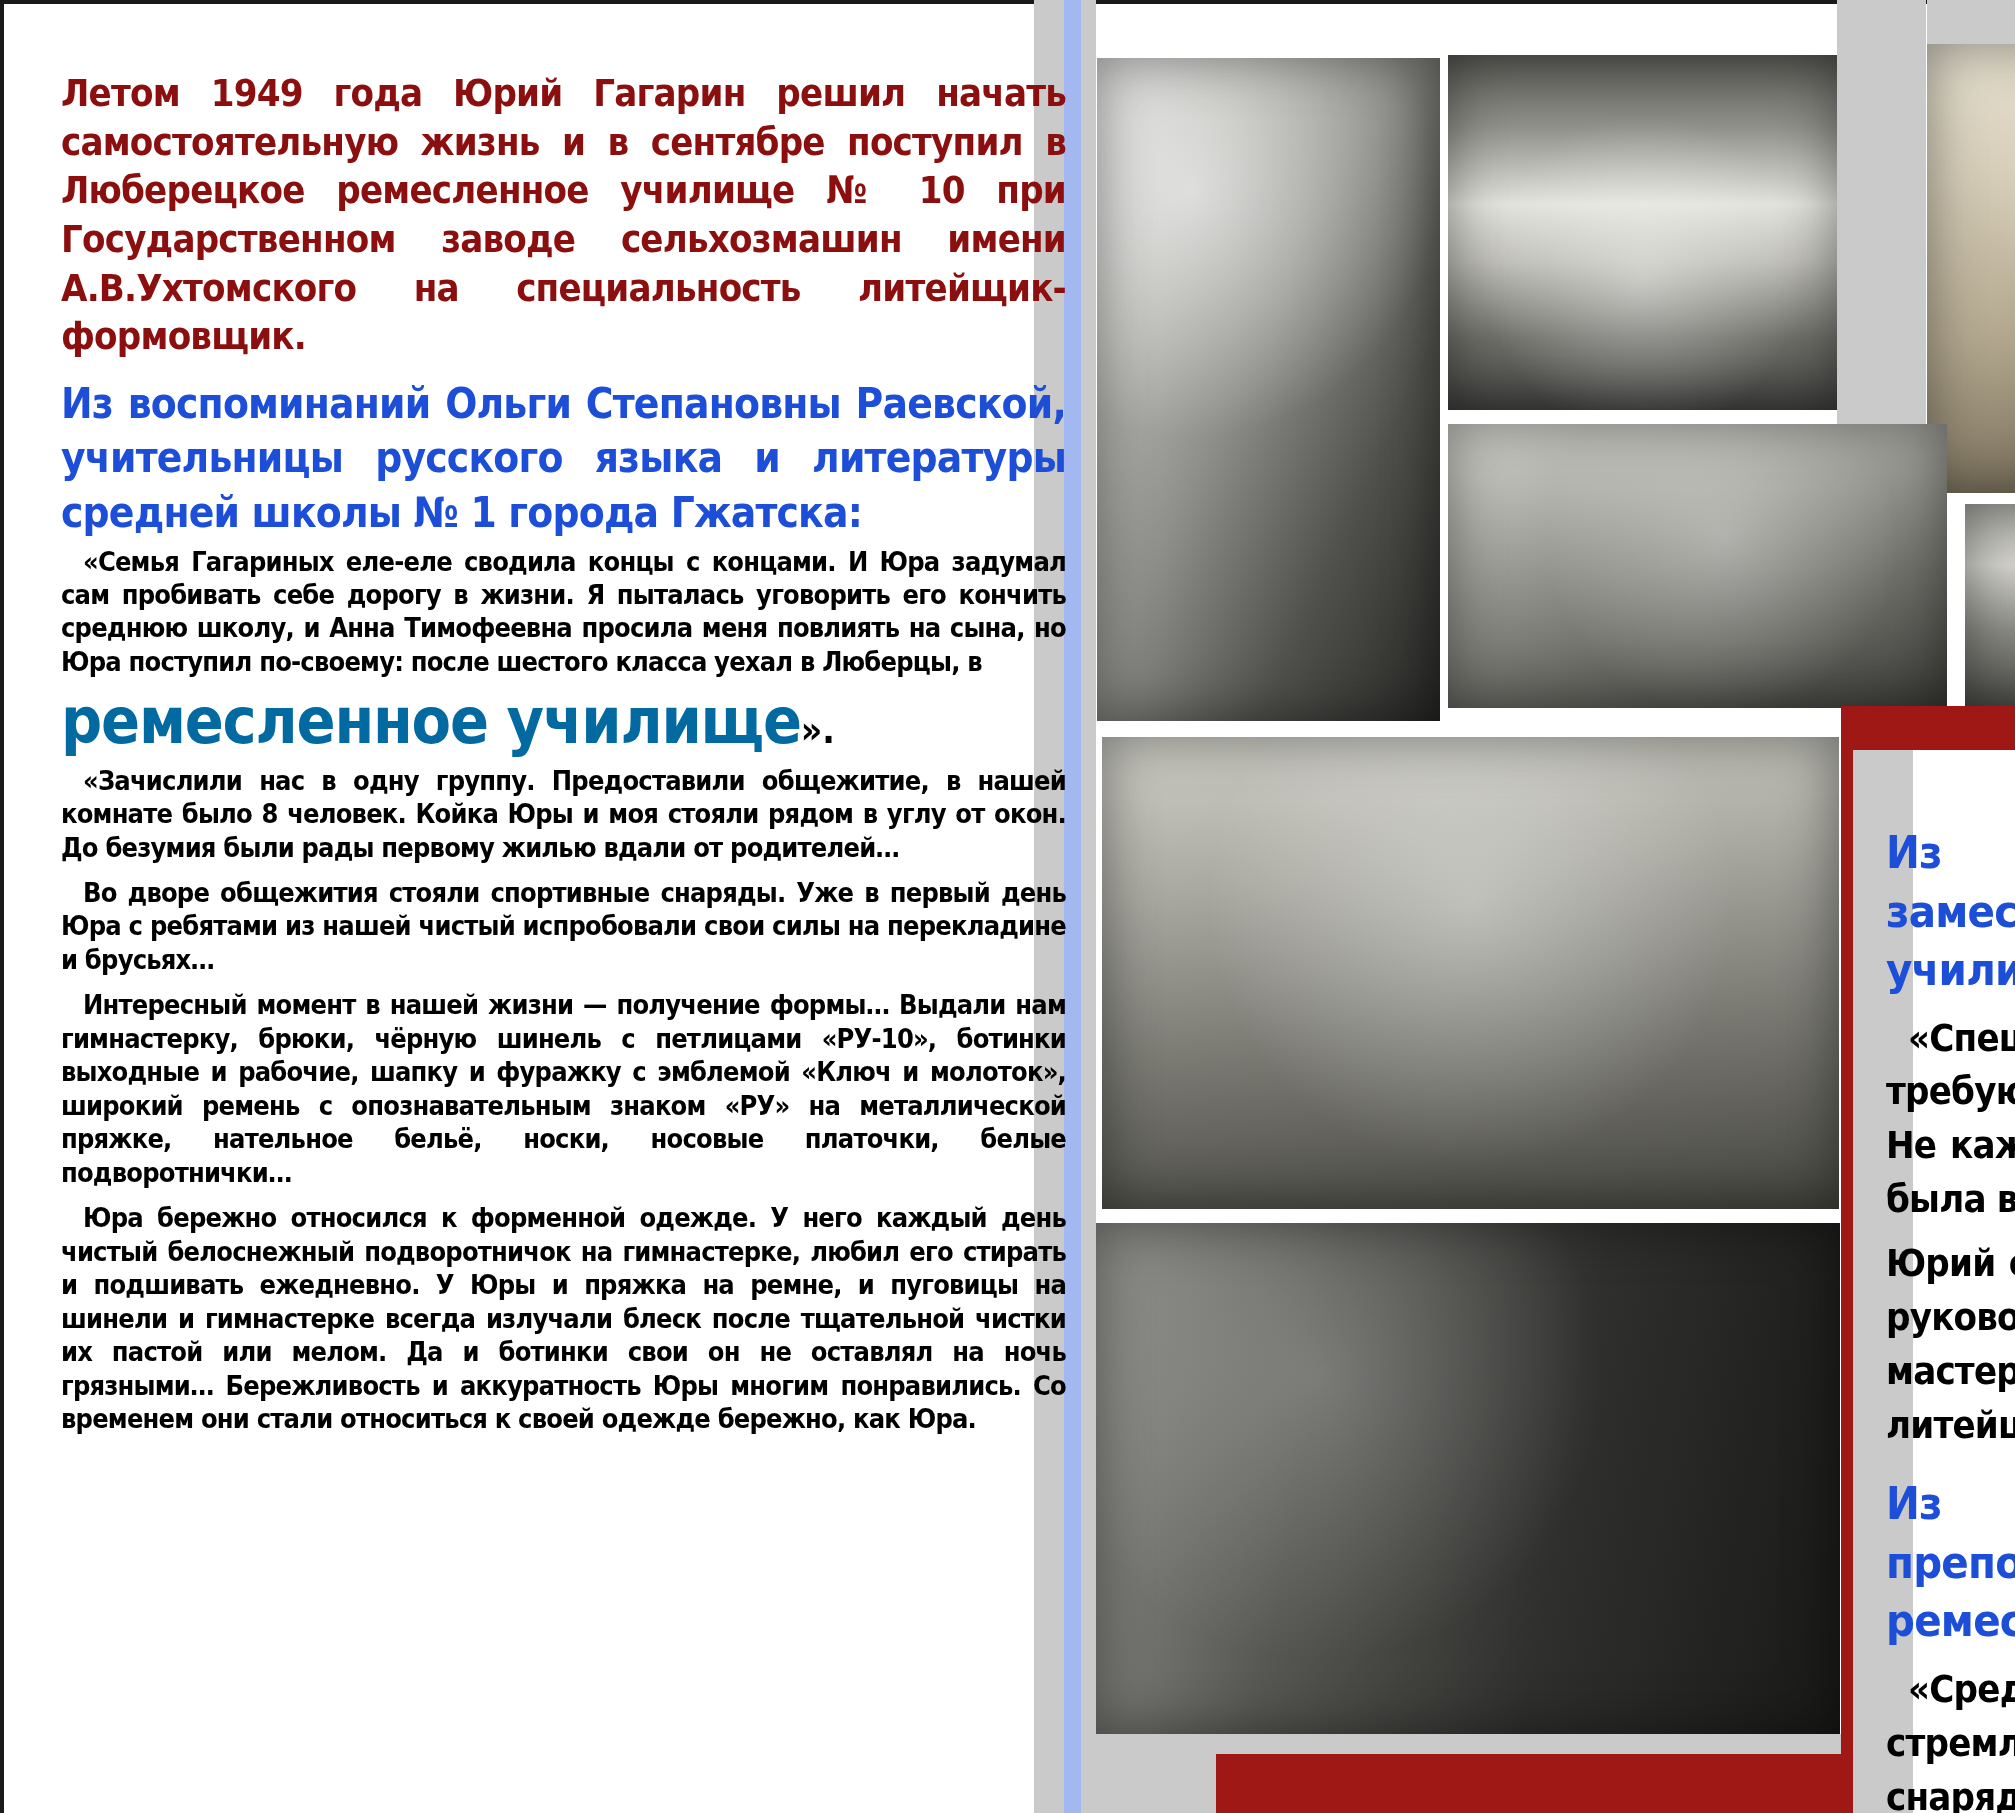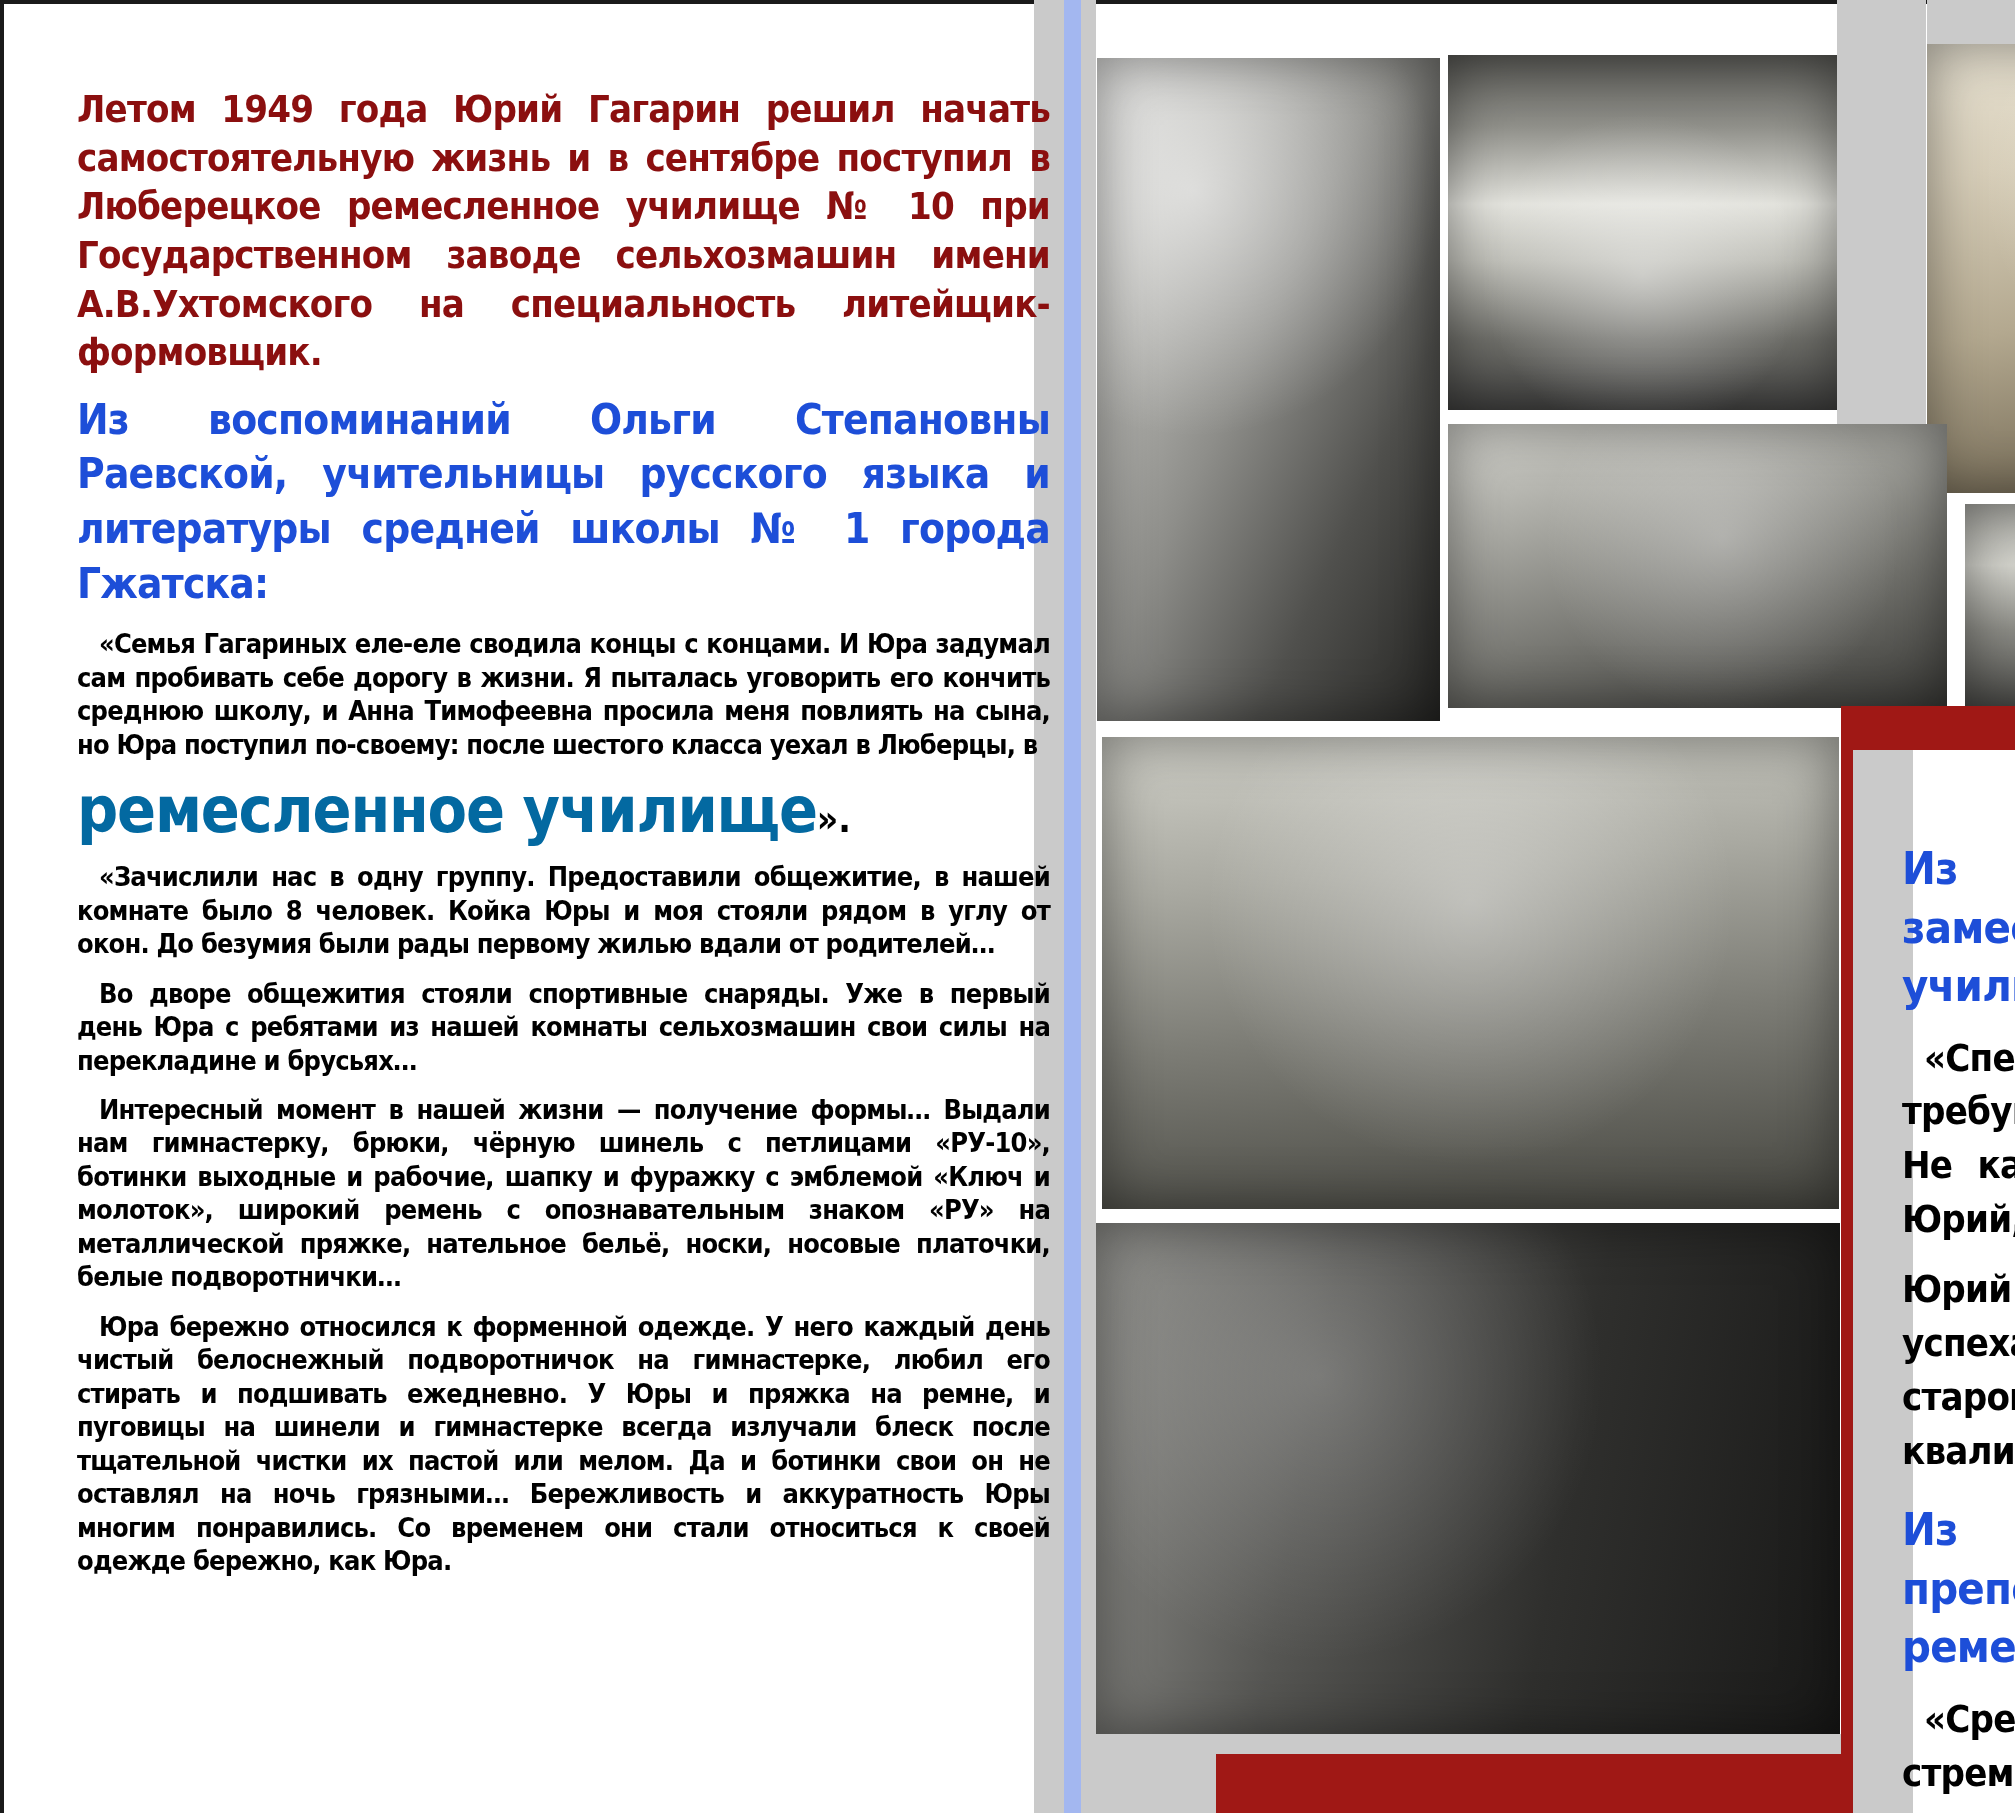--- a/index.html
+++ b/index.html
@@ -26,21 +26,21 @@
   .ph4{background:radial-gradient(circle at 55% 40%,rgba(255,255,255,.3),transparent 55%),
        linear-gradient(165deg,#d6d6d0 0%,#a8a8a2 30%,#6f6f6a 65%,#3a3a37 100%);}
   .ph5{background:radial-gradient(circle at 45% 55%,rgba(255,255,255,.4),transparent 45%),
        linear-gradient(180deg,#afafa9 0%,#d2d2cb 30%,#8a8a84 62%,#4c4c49 100%);}
   .ph6{background:radial-gradient(circle at 50% 35%,rgba(255,255,255,.35),transparent 55%),
        linear-gradient(175deg,#cfcfc7 0%,#a9a9a1 30%,#7c7c75 60%,#45453f 100%);}
   .ph7{background:radial-gradient(circle at 30% 30%,rgba(255,255,255,.22),transparent 45%),
        linear-gradient(100deg,#8c8c88 0%,#565653 30%,#2f2f2d 62%,#191918 100%);}
 
   
-  p,h2{margin:16px;}
+  p,h2{margin:0;}
   .col{position:absolute;}
   .jus{text-align:justify;text-justify:inter-word;}
   .intro{color:#8b0f0f;font-weight:700;font-size:38px;line-height:1.28;letter-spacing:-0.8px;}
   .h-blue{color:#1d4ed8;font-weight:700;font-size:42px;line-height:1.3;letter-spacing:-0.8px;}
   .body-b{color:#000;font-weight:700;font-size:27px;line-height:1.24;letter-spacing:-0.8px;}
   .ind{text-indent:22px;}
   .bigred-line{margin-top:10px;}
   .bigred{color:#0369a1;font-weight:700;font-size:64px;letter-spacing:-1.2px;line-height:1.05;}
   .bigred-after{color:#000;font-weight:700;font-size:37px;}
 
@@ -81,21 +81,21 @@
   <div class="abs gray" style="left:1853px;top:750px;width:60px;height:1063px;"></div>
 
   <div class="col" style="left:61px;top:69px;width:1005px;">
     <p class="intro jus">Летом 1949 года Юрий Гагарин решил начать самостоятельную жизнь и в сентябре поступил в Люберецкое ремесленное училище № 10 при Государственном заводе сельхозмашин имени А.В.Ухтомского на специальность литейщик-формовщик.</p>
 
     <h2 class="h-blue mt40 jus">Из воспоминаний Ольги Степановны Раевской, учительницы русского языка и литературы средней школы № 1 города Гжатска:</h2>
     <p class="body-b ind jus mt10">«Семья Гагариных еле-еле сводила концы с концами. И Юра задумал сам пробивать себе дорогу в жизни. Я пыталась уговорить его кончить среднюю школу, и Анна Тимофеевна просила меня повлиять на сына, но Юра поступил по-своему: после шестого класса уехал в Люберцы, в</p>
     <p class="bigred-line"><span class="bigred">ремесленное училище</span><span class="bigred-after">».</span></p>
 
     <p class="body-b ind jus mt20">«Зачислили нас в одну группу. Предоставили общежитие, в нашей комнате было 8 человек. Койка Юры и моя стояли рядом в углу от окон. До безумия были рады первому жилью вдали от родителей…</p>
-    <p class="body-b ind jus mt30">Во дворе общежития стояли спортивные снаряды. Уже в первый день Юра с ребятами из нашей комнаты сельхозмашин свои силы на перекладине и брусьях…</p>
+    <p class="body-b ind jus mt30">Во дворе общежития стояли спортивные снаряды. Уже в первый день Юра с ребятами из нашей чистый испробовали свои силы на перекладине и брусьях…</p>
     <p class="body-b ind jus mt30">Интересный момент в нашей жизни — получение формы… Выдали нам гимнастерку, брюки, чёрную шинель с петлицами «РУ-10», ботинки выходные и рабочие, шапку и фуражку с эмблемой «Ключ и молоток», широкий ремень с опознавательным знаком «РУ» на металлической пряжке, нательное бельё, носки, носовые платочки, белые подворотнички…</p>
     <p class="body-b ind jus mt30">Юра бережно относился к форменной одежде. У него каждый день чистый белоснежный подворотничок на гимнастерке, любил его стирать и подшивать ежедневно. У Юры и пряжка на ремне, и пуговицы на шинели и гимнастерке всегда излучали блеск после тщательной чистки их пастой или мелом. Да и ботинки свои он не оставлял на ночь грязными… Бережливость и аккуратность Юры многим понравились. Со временем они стали относиться к своей одежде бережно, как Юра.</p>
 
   </div>
 
   <div class="col col-sr" style="left:1886px;top:824px;width:1318px;">
     <h2 class="h-blue jus">Из воспоминаний Ильи Сергеевича Шавкуна, заместителя директора Люберецкого ремесленного училища № 10:</h2>
     <p class="body-b ind jus mt30">«Специальность литейщика-формовщика — очень трудная, требующая выносливости, смекалки, ловкости и даже смелости. Не каждый может ею овладеть. И группа, в которой учился Юрий, была в училище самой малочисленной…</p>
     <p class="body-b jus mt25">Юрий с увлечением изучал литейное дело, радуя своими успехами руководителя группы Егора Алексеевича Прохорова, старого мастера, воспитавшего не одно поколение квалифицированных литейщиков».</p>
 

